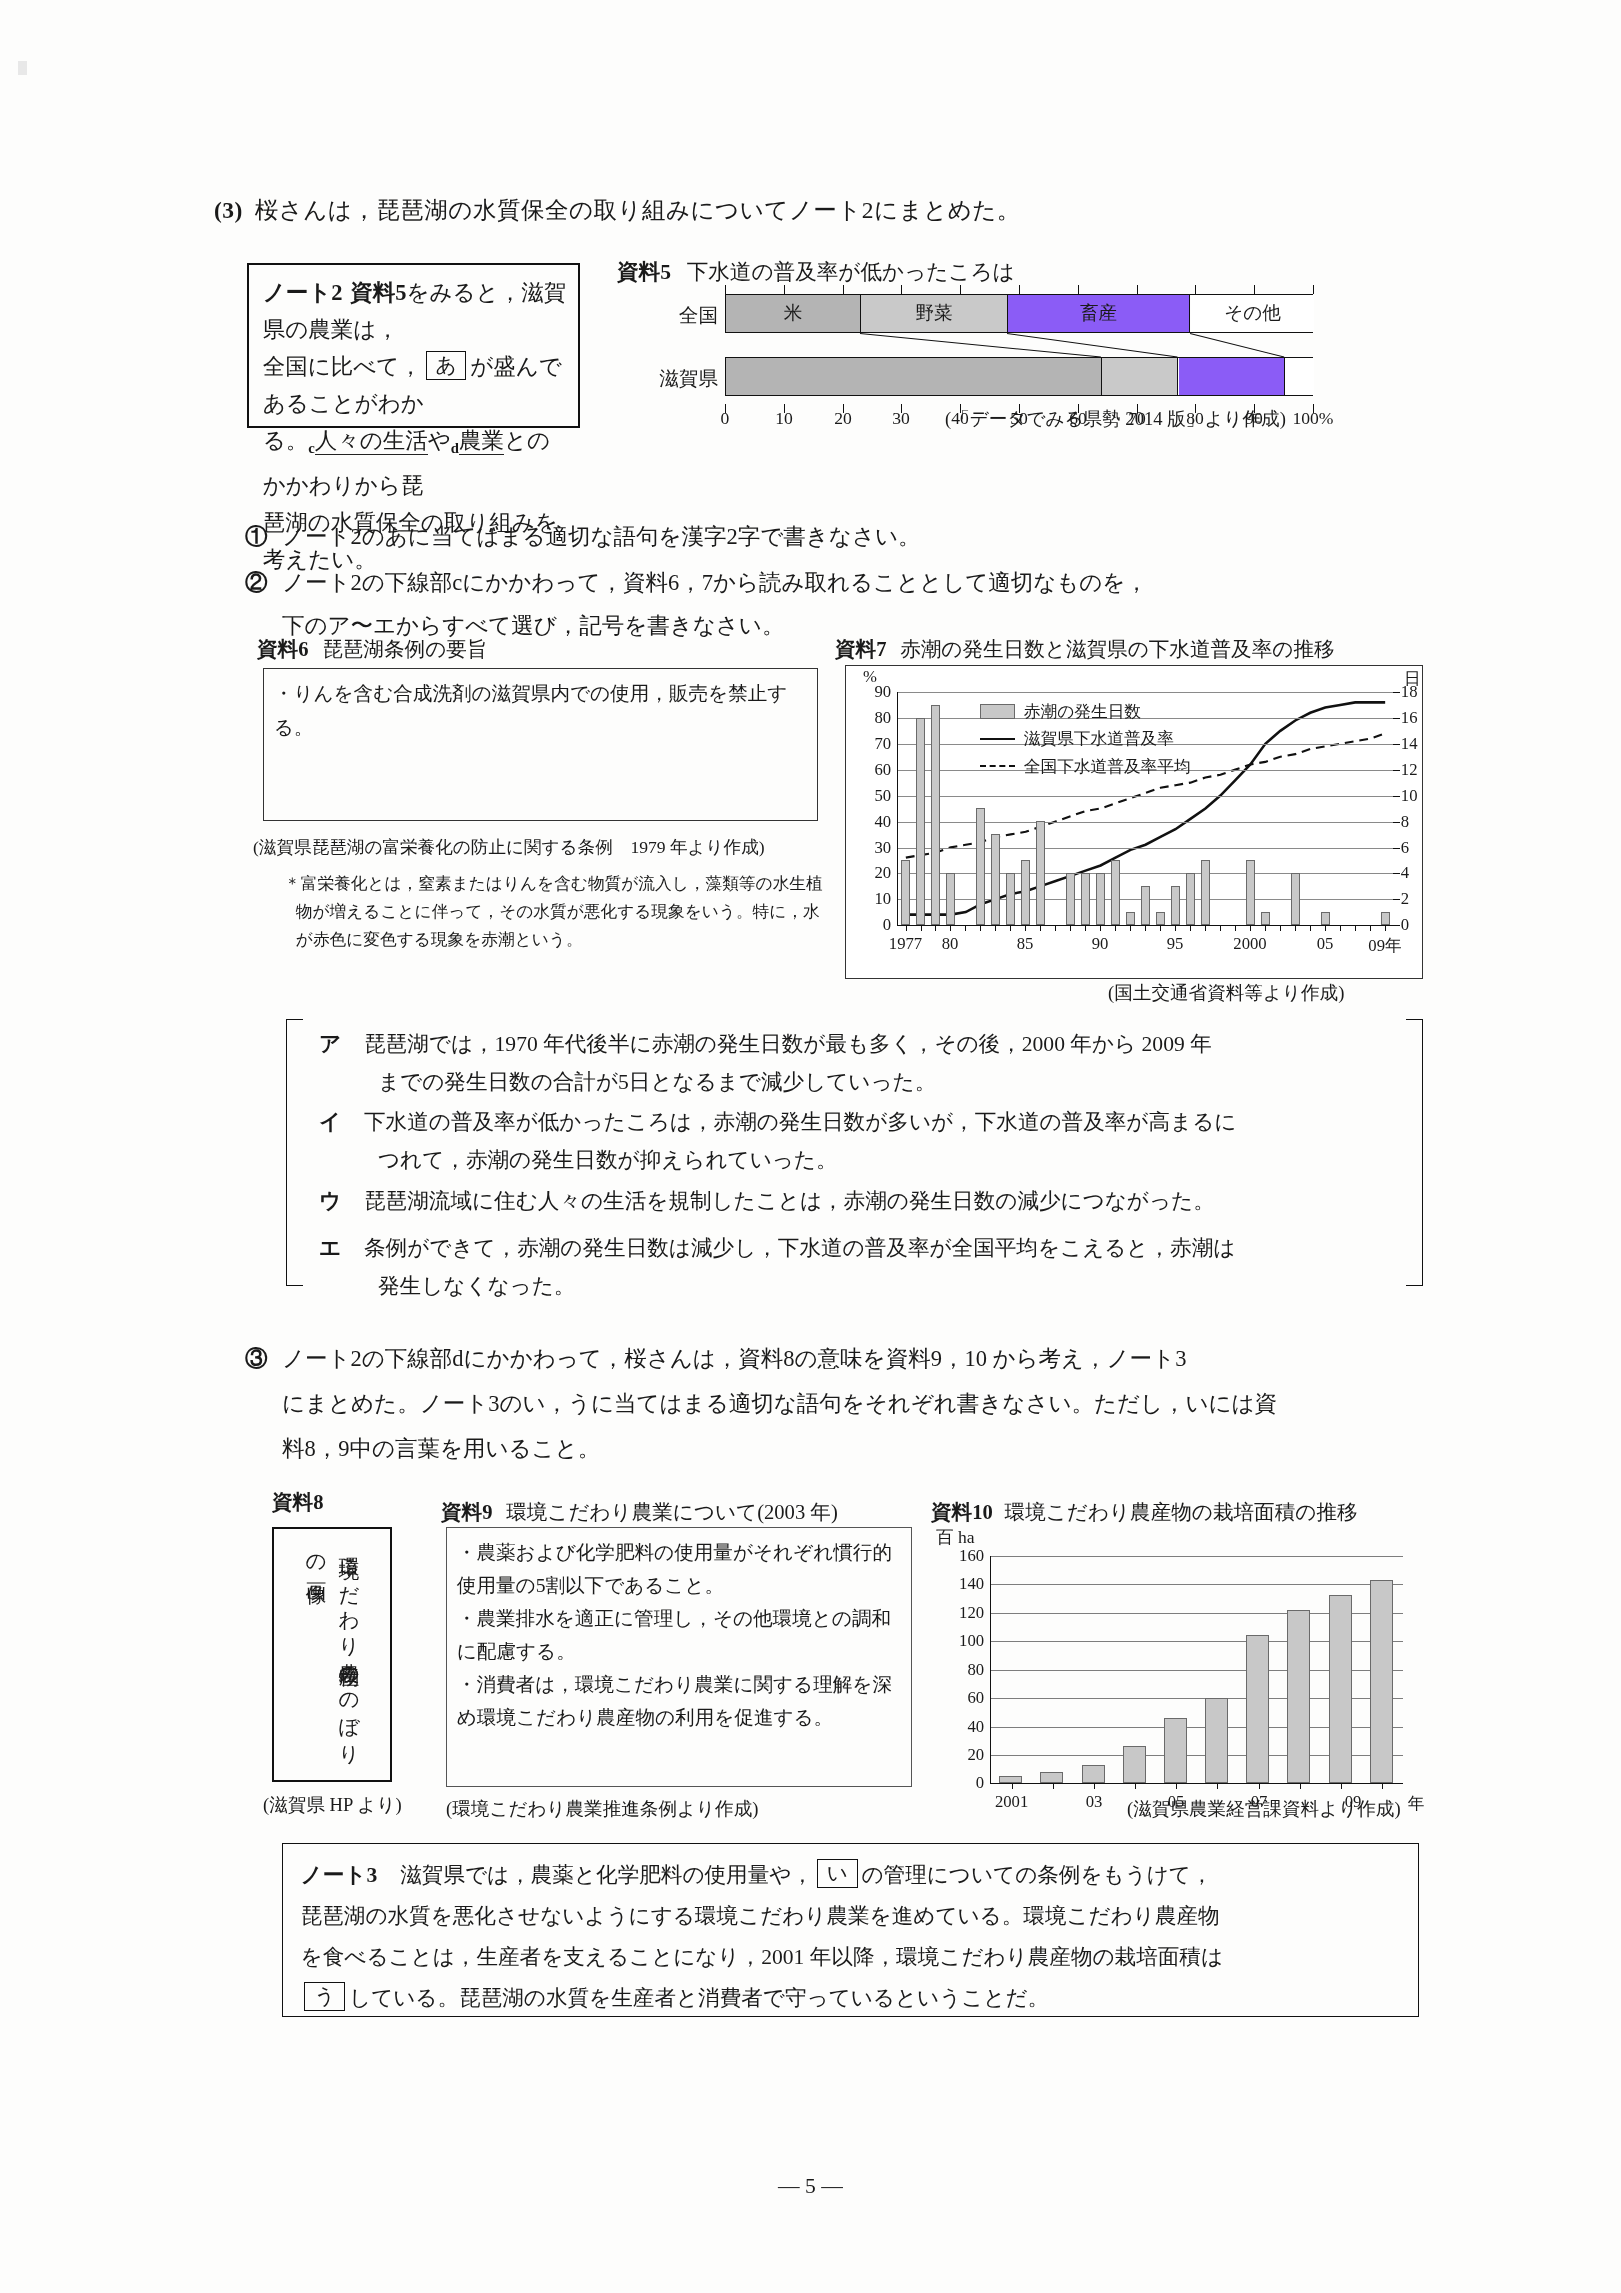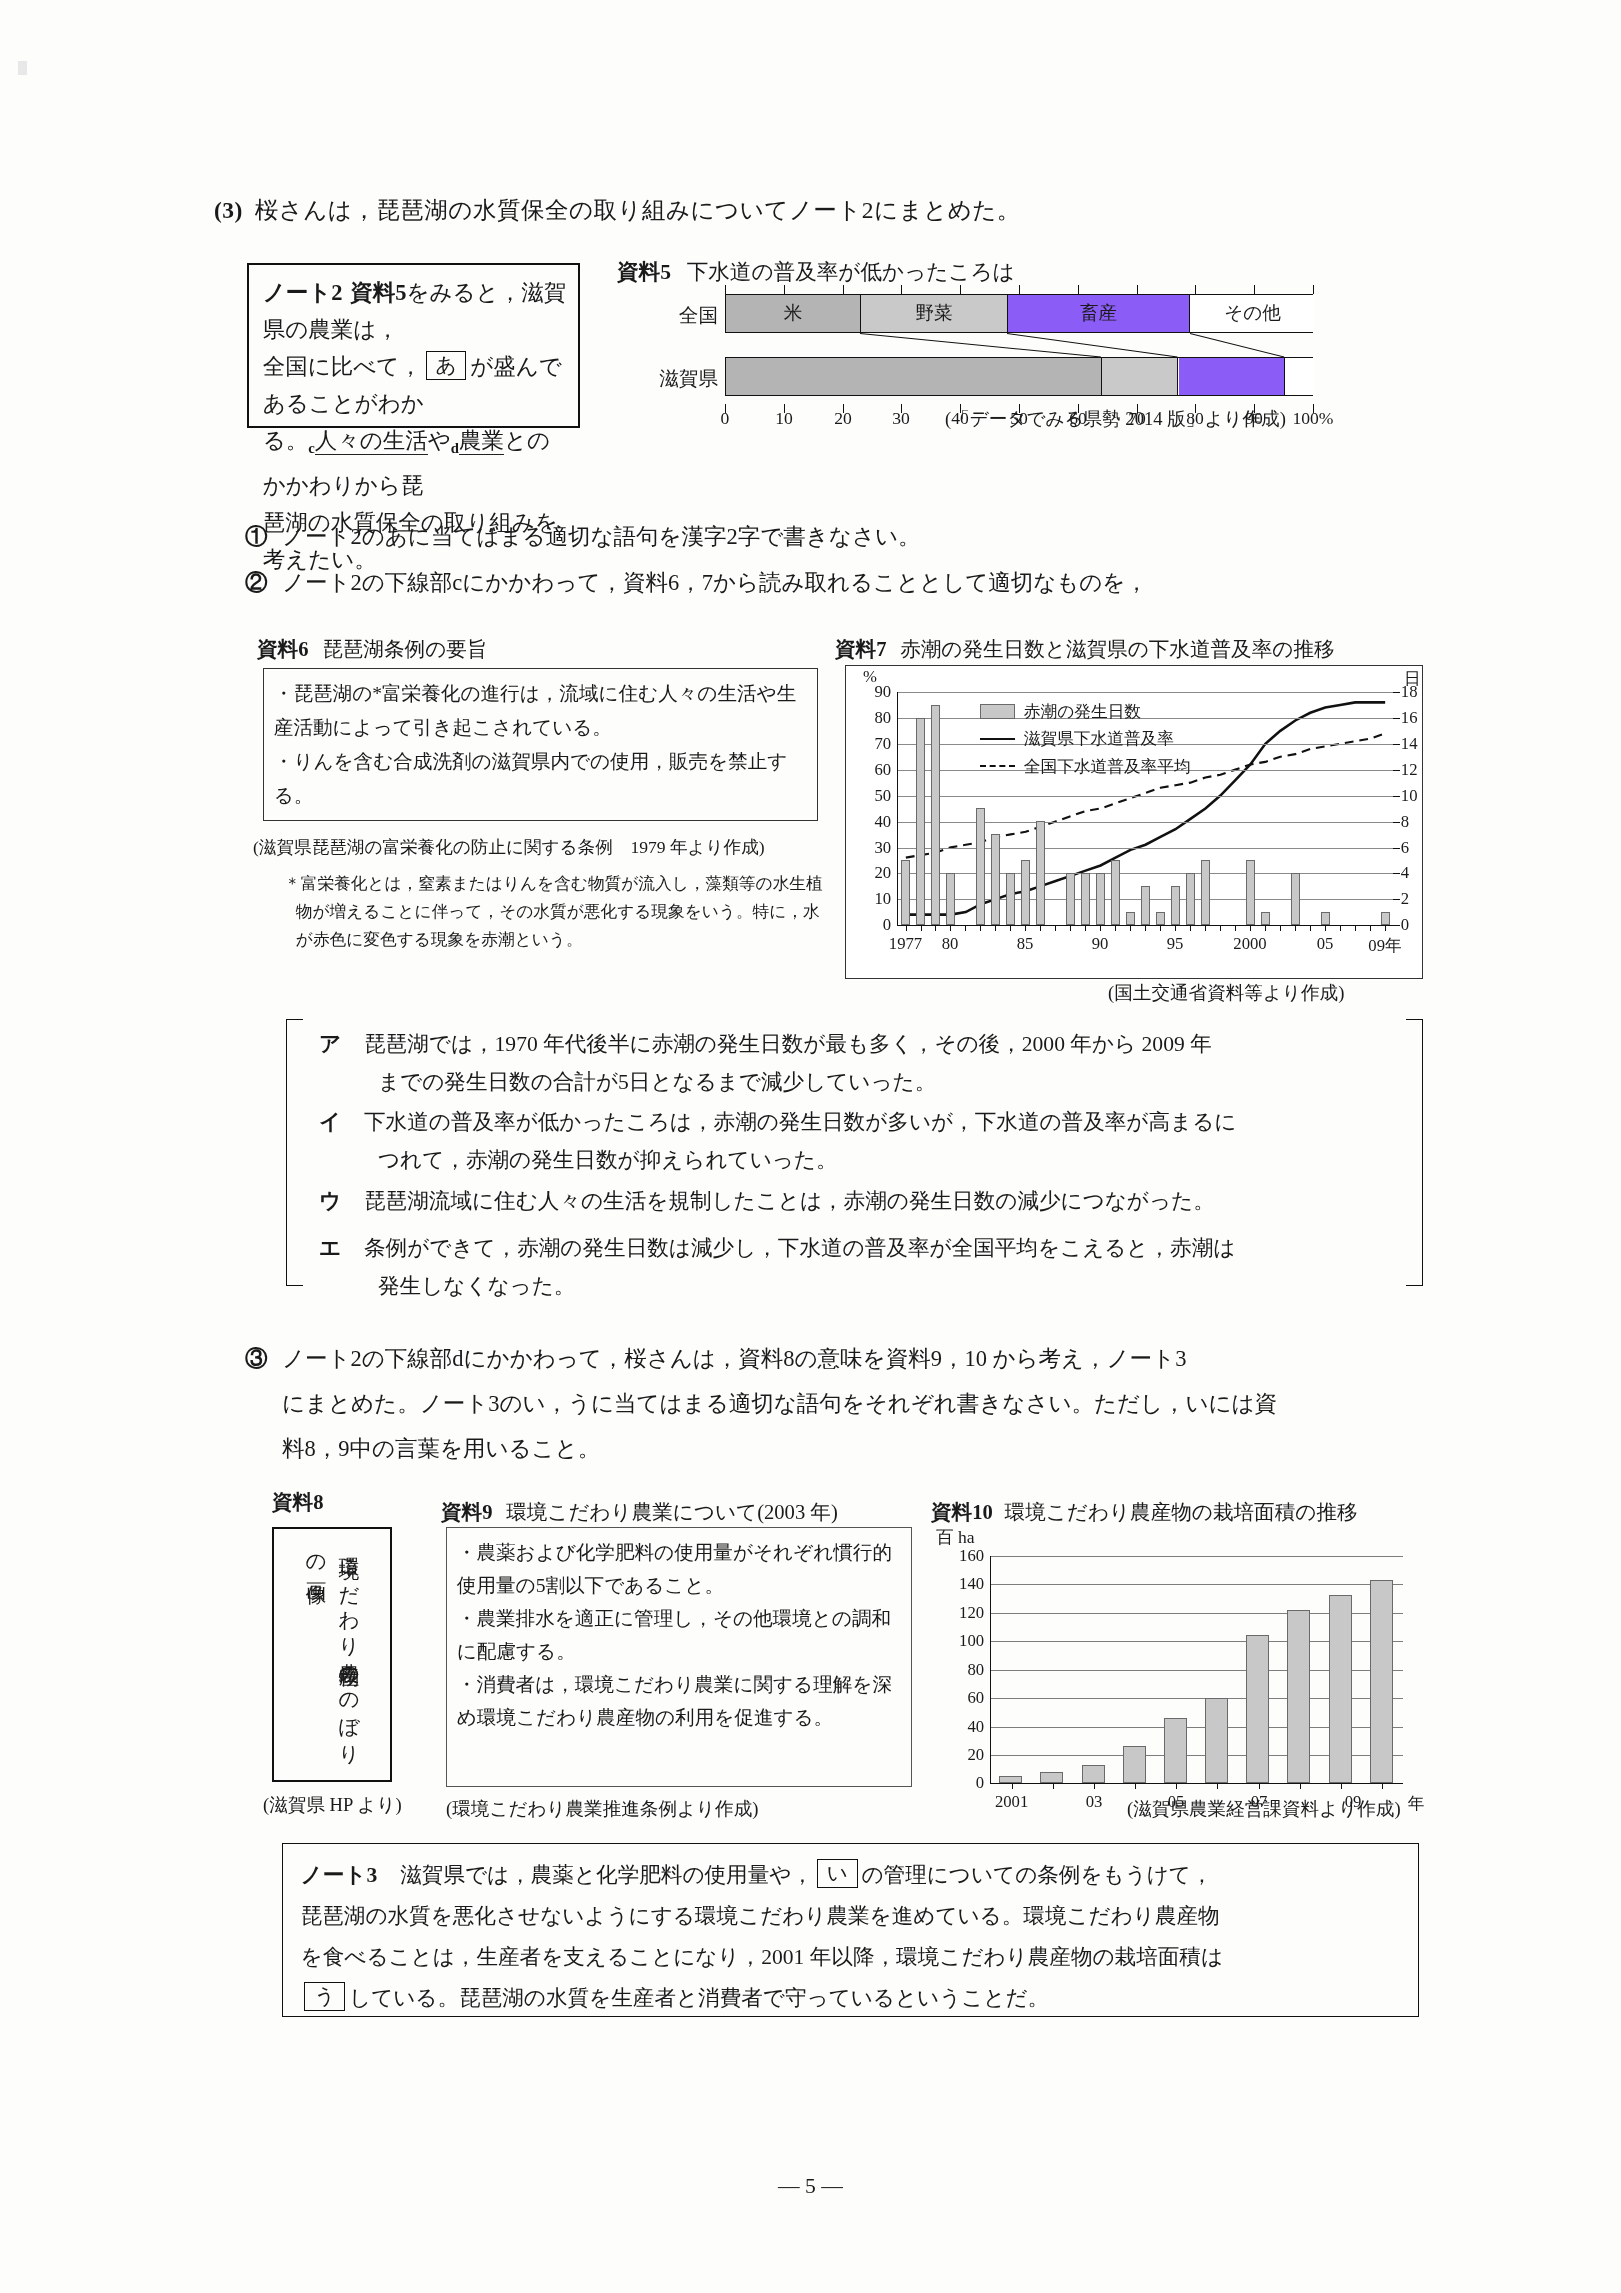--- a/index.html
+++ b/index.html
@@ -409,26 +409,26 @@
     <div id="s5-source">(「データでみる県勢 2014 版」より作成)</div>
   </div>
 
   <div class="qline" style="left:245px; top:521px;">
     <span class="qmark b">①</span><span>ノート2のあに当てはまる適切な語句を漢字2字で書きなさい。</span>
   </div>
 
   <div class="qline" style="left:245px; top:567px;">
     <span class="qmark b">②</span><span>ノート2の下線部cにかかわって，資料6，7から読み取れることとして適切なものを，</span>
   </div>
+  <div class="qline" style="left:282px; top:610px;">下のア〜エからすべて選び，記号を書きなさい。</div>
 
   <div id="shiryo6-cap">
     <span class="no">資料6</span><span>琵琶湖条例の要旨</span>
   </div>
   <div id="shiryo6-box">
-    <div>・琵琶湖の*富栄養化の進行は，流域に住む人々の生活や生産活動によって引き起こされている。</div>
     <div>・りんを含む合成洗剤の滋賀県内での使用，販売を禁止する。</div>
   </div>
   <div id="shiryo6-src">(滋賀県琵琶湖の富栄養化の防止に関する条例　1979 年より作成)</div>
   <div id="shiryo6-note">
     <span class="hang">＊富栄養化とは，窒素またはりんを含む物質が流入し，藻類等の水生植物が増えることに伴って，その水質が悪化する現象をいう。特に，水が赤色に変色する現象を赤潮という。</span>
   </div>
 
   <div id="shiryo7-cap">
     <span class="no">資料7</span><span>赤潮の発生日数と滋賀県の下水道普及率の推移</span>
   </div>

